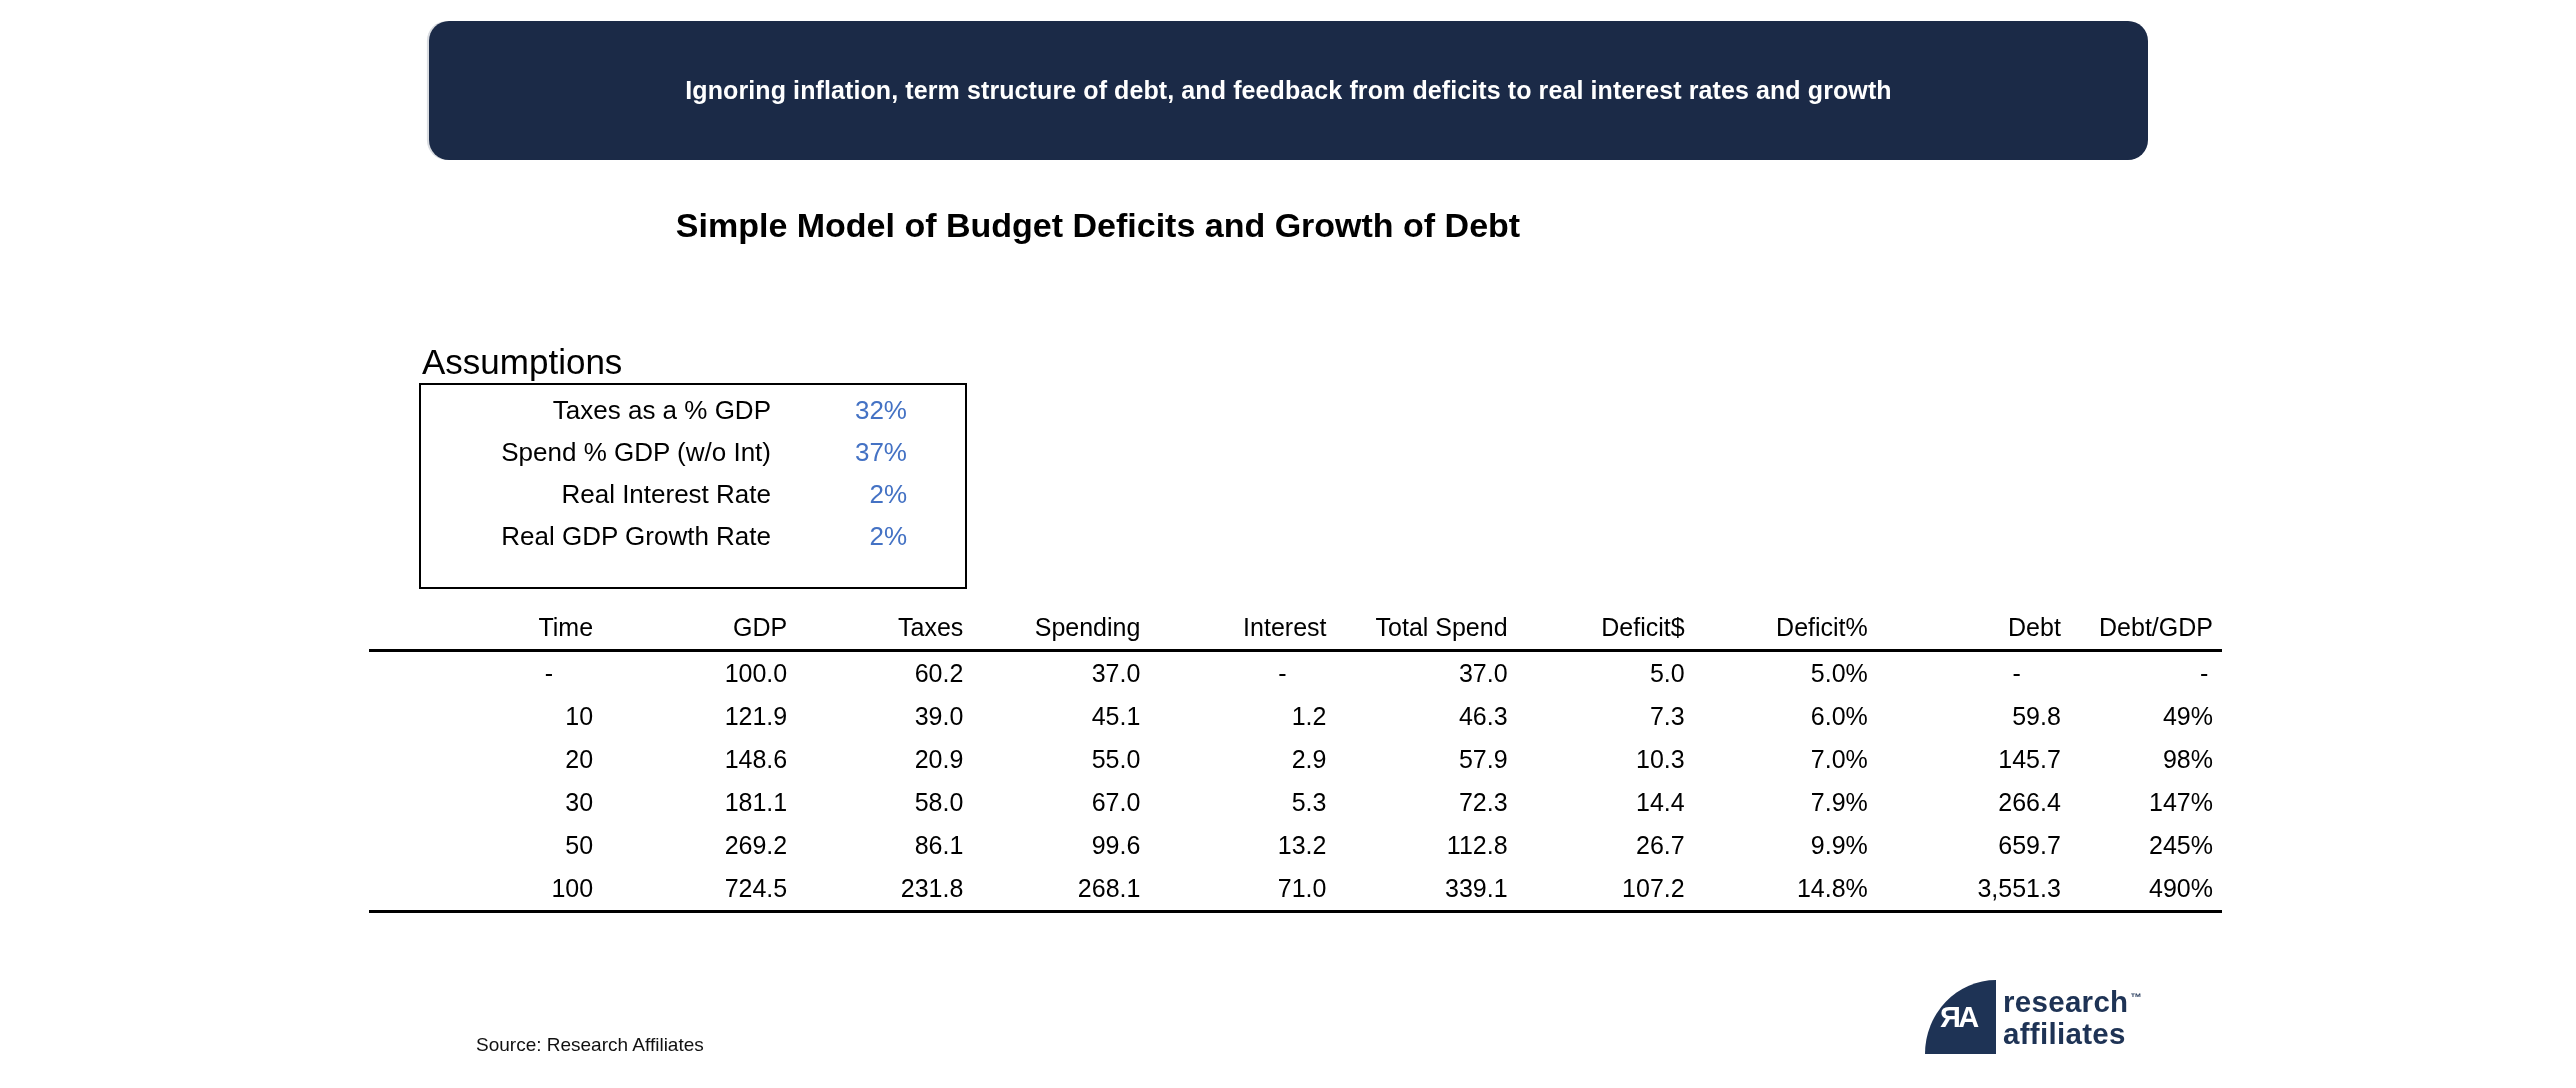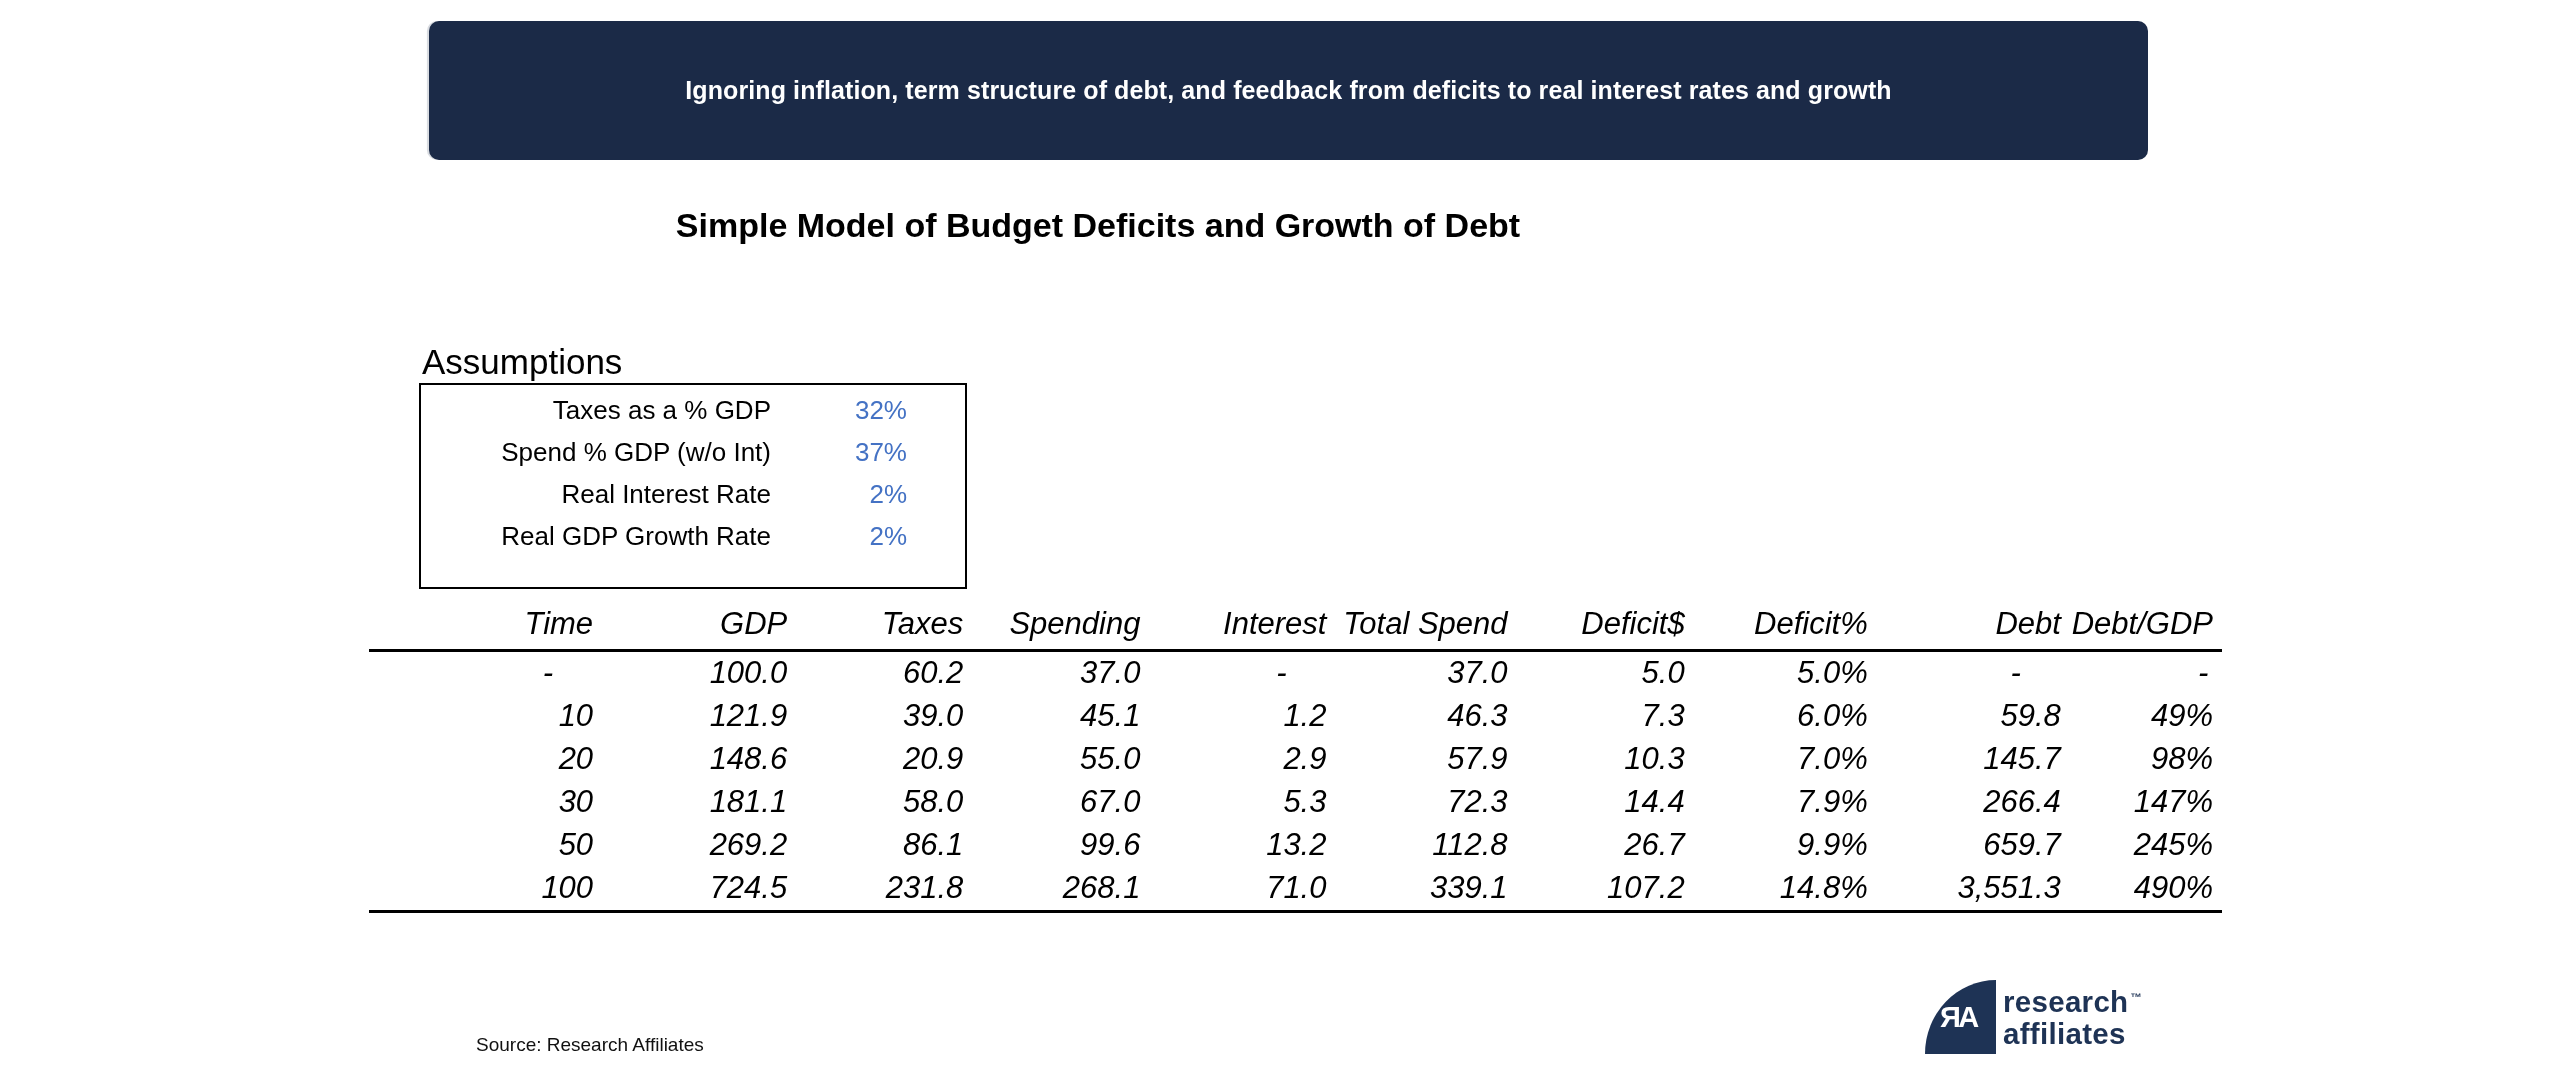--- a/index.html
+++ b/index.html
@@ -11,21 +11,21 @@
     color: #000;
   }
   .slide { position: absolute; inset: 0; }
 
   
   .banner {
     position: absolute;
     left: 429px; top: 20.6px;
     width: 1719px; height: 139px;
     background: #1b2a47;
-    border-radius: 10px;
+    border-radius: 20px;
     display: flex; align-items: center; justify-content: center;
     box-shadow: -2.1px 0 0 #d9dce1;
   }
   .banner-text {
     color: #ffffff;
     font-size: 25px;
     font-weight: 700;
     letter-spacing: 0.1px;
     text-align: center;
   }
@@ -63,22 +63,21 @@
   }
   .assumption-row .lbl { width: 350px; text-align: right; color: #000; }
   .assumption-row .val { width: 136px; text-align: right; color: #4472c4; }
 
   
   .table-wrap { position: absolute; left: 369px; top: 602px; }
   table.data-table {
     border-collapse: collapse;
     table-layout: fixed;
     width: 1853px;
-    font-size: 31px;
-    font-style: italic;
+    font-size: 25px;
   }
   table.data-table th {
     font-weight: 400;
     text-align: right;
     height: 40px;
     vertical-align: bottom;
     padding: 0 0 6.9px 0;
     border-bottom: 3.4px solid #000;
     white-space: nowrap;
   }

